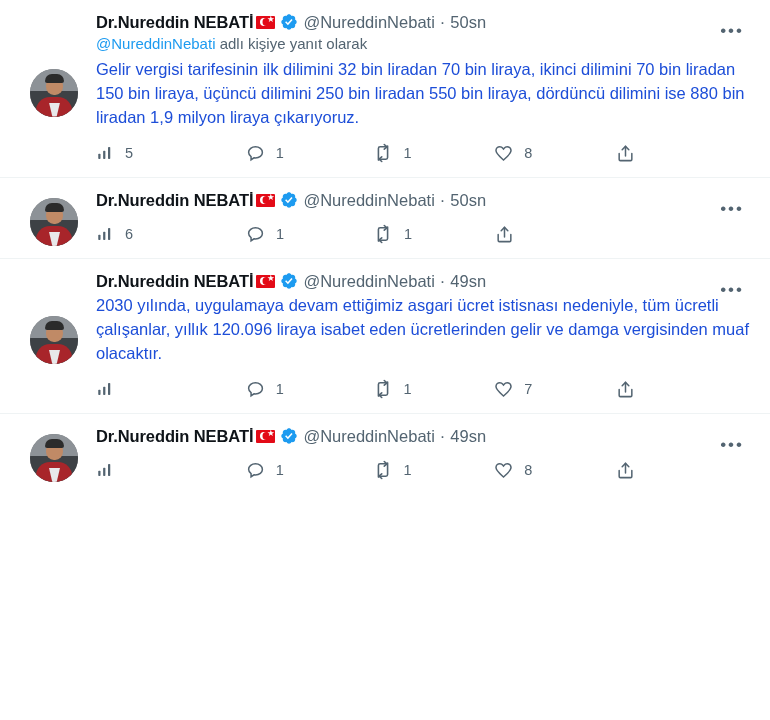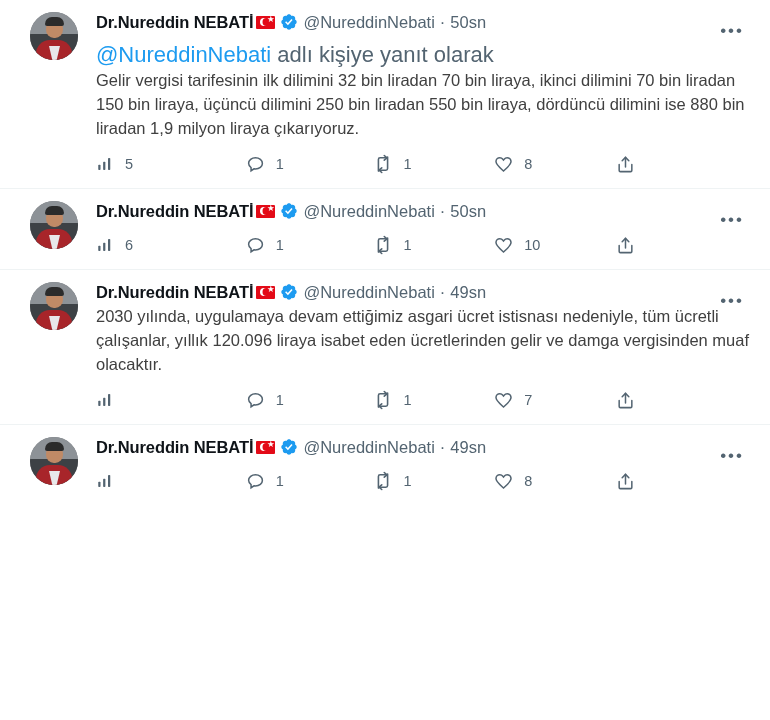--- a/index.html
+++ b/index.html
@@ -16,20 +16,21 @@
     overflow: hidden;
   }
   .feed {
     width: 770px;
     background: #ffffff;
   }
   .tweet {
     display: flex;
     padding: 12px 18px 4px 30px;
     position: relative;
+    align-items: center;
   }
   .tweet + .tweet { border-top: 1px solid #eff3f4; }
   .avatar-col {
     width: 58px;
     flex: 0 0 58px;
     display: flex;
     flex-direction: column;
     align-items: flex-start;
   }
   .avatar {
@@ -141,30 +142,30 @@
     position: absolute;
     right: 26px;
     color: #536471;
     font-size: 17px;
     letter-spacing: 2px;
     line-height: 18px;
     top: 22px;
     cursor: pointer;
   }
   .replyline {
-    font-size: 22px;
+    font-size: 15px;
     color: #536471;
-    margin-top: 12px;
+    margin-top: 1px;
     line-height: 22px;
   }
   .replyline .mention { color: #1d9bf0; }
   .tweet-text {
     font-size: 16.5px;
     line-height: 24px;
-    color: #404040;
+    color: #1d4ed8;
     margin-top: 2px;
     word-wrap: break-word;
   }
   .actions {
     display: flex;
     align-items: center;
     margin-top: 14px;
     margin-bottom: 10px;
     color: #536471;
     max-width: 560px;
@@ -322,28 +323,20 @@
                 <g fill="none" stroke="#536471" stroke-width="1.9" stroke-linecap="round" stroke-linejoin="round">
                   <path d="M6.5 20.5V6.5a2 2 0 0 1 2-2h8"></path>
                   <polyline points="13.5,1.8 16.8,4.6 13.5,7.4"></polyline>
                   <path d="M17.5 3.5v14a2 2 0 0 1-2 2h-8"></path>
                   <polyline points="10.5,22.2 7.2,19.4 10.5,16.6"></polyline>
                 </g>
               </svg>
             </span>
             <span class="cnt">1</span>
           </div>
-          <div class="action a-like">
-            <span>
-              <svg width="19" height="19" viewBox="0 0 24 24" aria-hidden="true">
-                <path fill="none" stroke="#536471" stroke-width="1.9" d="M12 20.3l-1.4-1.3C5.6 14.5 2.5 11.7 2.5 8.3 2.5 5.6 4.6 3.5 7.3 3.5c1.5 0 3 .7 3.9 1.9l.8 1 .8-1c.9-1.2 2.4-1.9 3.9-1.9 2.7 0 4.8 2.1 4.8 4.8 0 3.4-3.1 6.2-8.1 10.7L12 20.3z"></path>
-              </svg>
-            </span>
-            <span class="cnt">10</span>
-          </div>
           <div class="action a-share">
             <span>
               <svg width="19" height="19" viewBox="0 0 24 24" aria-hidden="true">
                 <g fill="none" stroke="#536471" stroke-width="1.9" stroke-linecap="round" stroke-linejoin="round">
                   <path d="M4 12v7.5a1.5 1.5 0 0 0 1.5 1.5h13a1.5 1.5 0 0 0 1.5-1.5V12"></path>
                   <line x1="12" y1="3" x2="12" y2="15"></line>
                   <polyline points="7.8,7.2 12,3 16.2,7.2"></polyline>
                 </g>
               </svg>
             </span>

